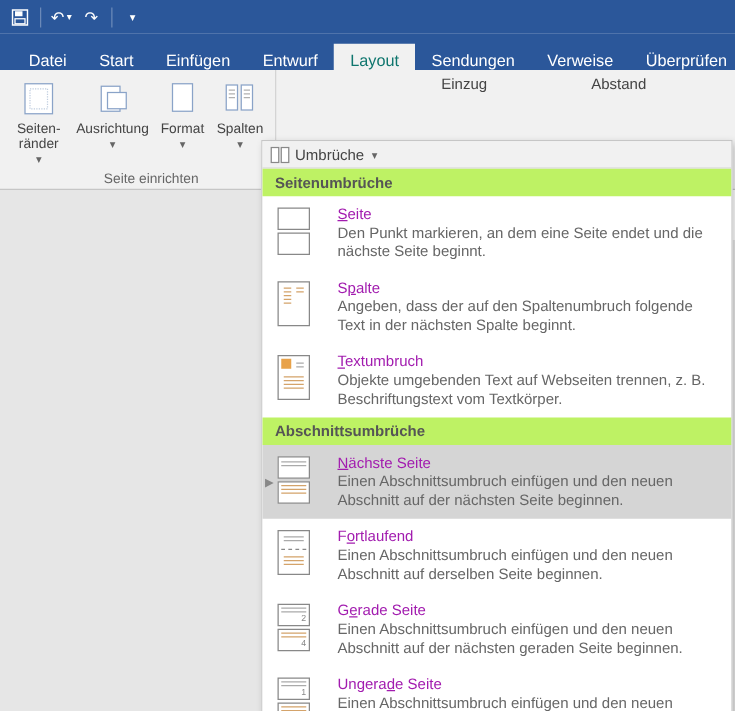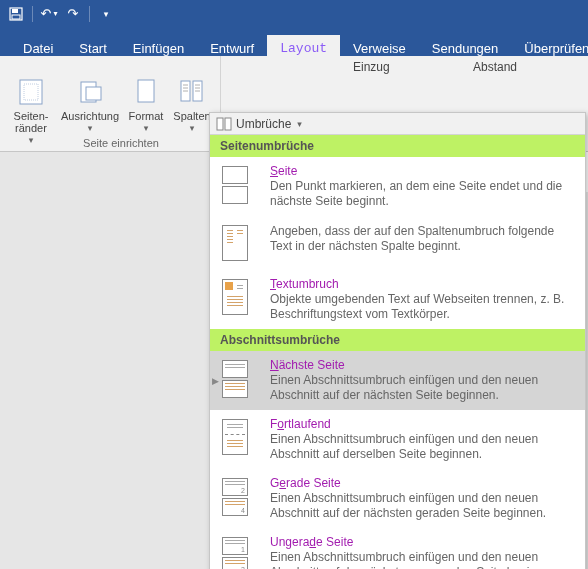--- a/index.html
+++ b/index.html
@@ -2,23 +2,23 @@
 <html><head>
 <meta charset="utf-8">
 <style>
   * { box-sizing: border-box; margin: 0; padding: 0; }
   body { font-family: "Segoe UI", Tahoma, sans-serif; font-size: 12px; background: #f1f1f1; width: 588px; height: 569px; overflow: hidden; color: #333; }
   .titlebar { background: #2b579a; height: 27px; display: flex; align-items: center; padding: 0 6px; gap: 4px; }
   .titlebar .tb-btn { width: 20px; height: 20px; display: flex; align-items: center; justify-content: center; color: #fff; font-size: 13px; }
   .titlebar .divider { width:1px; height:16px; background: rgba(255,255,255,0.3); margin:0 2px;}
   .tabs { background: #2b579a; height: 29px; display: flex; align-items: flex-end; padding-left: 10px; }
   .tab { color: #fff; padding: 6px 13px 0; font-size: 13px; cursor: pointer; }
-  .tab.active { background: #f1f1f1; color: #8b5cf6; font-family: Liberation Mono, monospace; }
+  .tab.active { background: #f1f1f1; color: #0f766e; }
   .ribbon { background: #f1f1f1; height: 96px; display: flex; border-bottom: 1px solid #c6c6c6; position: relative; }
-  .rgroup { display: flex; flex-direction: column; align-items: center; border-right: 1px solid #d4d4d4; padding: 16px 6px 0; position: relative; }
+  .rgroup { display: flex; flex-direction: column; align-items: center; border-right: 1px solid #d4d4d4; padding: 3px 6px 0; position: relative; }
   .rgroup.nobr { border-right: none; }
   .rgroup .grouplabel { position: absolute; bottom: 2px; left:0; right:0; text-align:center; font-size:11px; color:#666;margin-left:22px; }
   .bigbtn { display:flex; flex-direction:column; align-items:center; width:50px; padding-top:4px; gap:2px; font-size:11px; color:#444; text-align:center; line-height:1.1;}
   .bigbtn .ic { width:32px; height:32px; display:flex; align-items:center; justify-content:center; }
   .btnrow { display:flex; gap:2px; }
   .dd-arrow { font-size:9px; color:#666; }
   .dropdown { position:absolute; left:209px; top:56px; width: 377px; background:#fcfcfc; border:1px solid #c6c6c6; box-shadow: 2px 2px 6px rgba(0,0,0,0.25); z-index:10; }
   .dd-header { height:22px; display:flex; align-items:center; gap:4px; padding:0 6px; border-bottom:1px solid #d4d4d4; background:#f1f1f1; font-size:12px; color:#444;}
   .dd-header .dd-arrow{ margin-left:2px;}
   .dd-body { background:#fff; }
@@ -65,22 +65,22 @@
       <span class="dd-arrow" style="color:#fff;">▾</span>
     </div>
 </div>
 
 <div class="tabs">
   <div class="tab">Datei</div>
   <div class="tab">Start</div>
   <div class="tab">Einfügen</div>
   <div class="tab">Entwurf</div>
   <div class="tab active">Layout</div>
+  <div class="tab">Sendungen</div>
   <div class="tab">Verweise</div>
-  <div class="tab">Sendungen</div>
   <div class="tab">Überprüfen</div>
 </div>
 
 <div class="ribbon">
   <div class="rgroup nobr">
     <div class="btnrow">
       <div class="bigbtn">
         <div class="ic">
             <svg width="30" height="30">
               <rect x="4" y="3" width="22" height="24" fill="#fff" stroke="#8aa3c8"></rect>
@@ -172,20 +172,21 @@
               </div>
             <div class="half-right">
                 <div class="lines">
                   <span></span>
                   <span></span>
                 </div>
               </div>
           </div>
         </div>
         <div class="txt">
+          <div class="title">S<u>p</u>alte</div>
           <div class="desc">Angeben, dass der auf den Spaltenumbruch folgende Text in der nächsten Spalte beginnt.</div>
         </div>
       </div>
 
       <div class="dd-item">
         <div class="thumb">
           <div class="page" style="height:36px;">
             <div style="position:absolute;left:2px;top:2px;width:8px;height:8px;background:#e8a24a;"></div>
             <div style="position:absolute;right:2px;top:3px;left:12px;">
                 <div class="lines gray">

